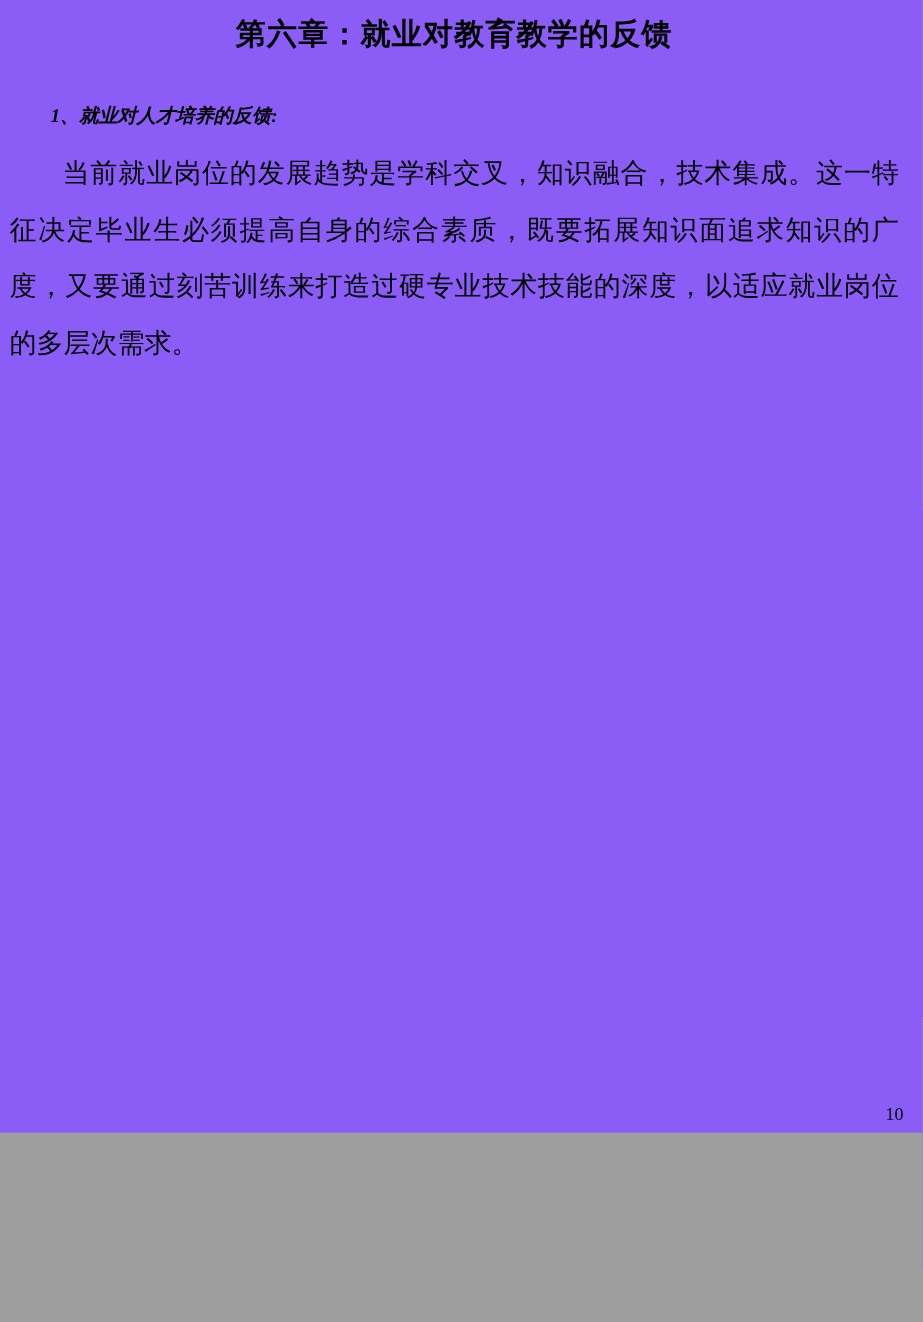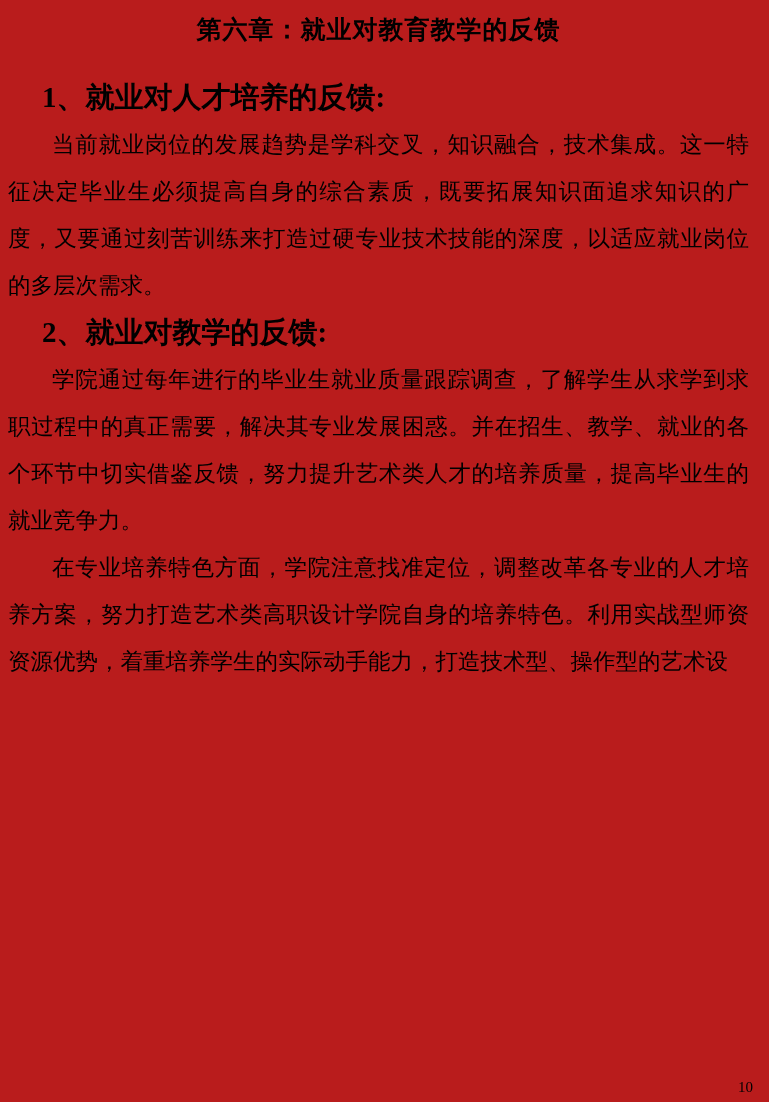--- a/index.html
+++ b/index.html
@@ -3,43 +3,44 @@
 <meta charset="utf-8">
 <style>
   html, body {
     margin: 0;
     padding: 0;
     background: #9e9e9e;
   }
   .page {
     position: relative;
     width: 769px;
-    height: 1102px;
+    height: 944px;
     margin: 0 auto;
-    background: #b91c1c;
+    background: #8b5cf6;
     box-sizing: border-box;
     padding: 6px 20px 0 8px;
     overflow: hidden;
     font-family: "Liberation Serif", "DejaVu Serif", serif;
     color: #000000;
   }
   .doc-title {
     text-align: center;
     font-size: 25px;
     font-weight: 700;
     line-height: 32px;
     margin: 8px 0 28px 0;
     letter-spacing: 1px;
   }
   .section-heading {
-    font-size: 29px;
+    font-size: 16px;
     font-weight: 700;
     line-height: 47px;
     text-indent: 34px;
     margin: 0;
+    font-style: italic;
   }
   .para {
     font-size: 22.5px;
     line-height: 47px;
     text-indent: 44px;
     margin: 0;
     text-align: justify;
     text-justify: inter-ideograph;
     word-break: break-all;
   }
@@ -57,21 +58,16 @@
 
 <div class="page">
 
   <h1 class="doc-title">第六章：就业对教育教学的反馈</h1>
 
   <div>
     <h2 class="section-heading">1、就业对人才培养的反馈:</h2>
     <p class="para">当前就业岗位的发展趋势是学科交叉，知识融合，技术集成。这一特征决定毕业生必须提高自身的综合素质，既要拓展知识面追求知识的广度，又要通过刻苦训练来打造过硬专业技术技能的深度，以适应就业岗位的多层次需求。</p>
   </div>
 
-  <div>
-    <h2 class="section-heading">2、就业对教学的反馈:</h2>
-    <p class="para">学院通过每年进行的毕业生就业质量跟踪调查，了解学生从求学到求职过程中的真正需要，解决其专业发展困惑。并在招生、教学、就业的各个环节中切实借鉴反馈，努力提升艺术类人才的培养质量，提高毕业生的就业竞争力。</p>
-    <p class="para">在专业培养特色方面，学院注意找准定位，调整改革各专业的人才培养方案，努力打造艺术类高职设计学院自身的培养特色。利用实战型师资资源优势，着重培养学生的实际动手能力，打造技术型、操作型的艺术设</p>
-  </div>
 
   <div class="page-number">10</div>
 
 </div>
 
 </body></html>

